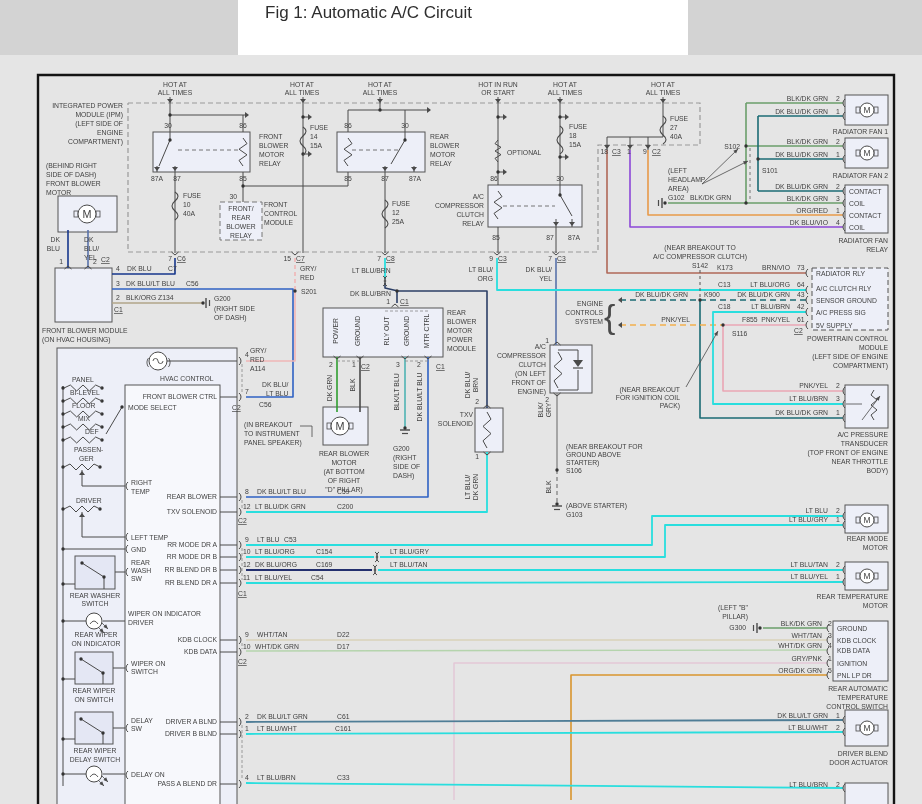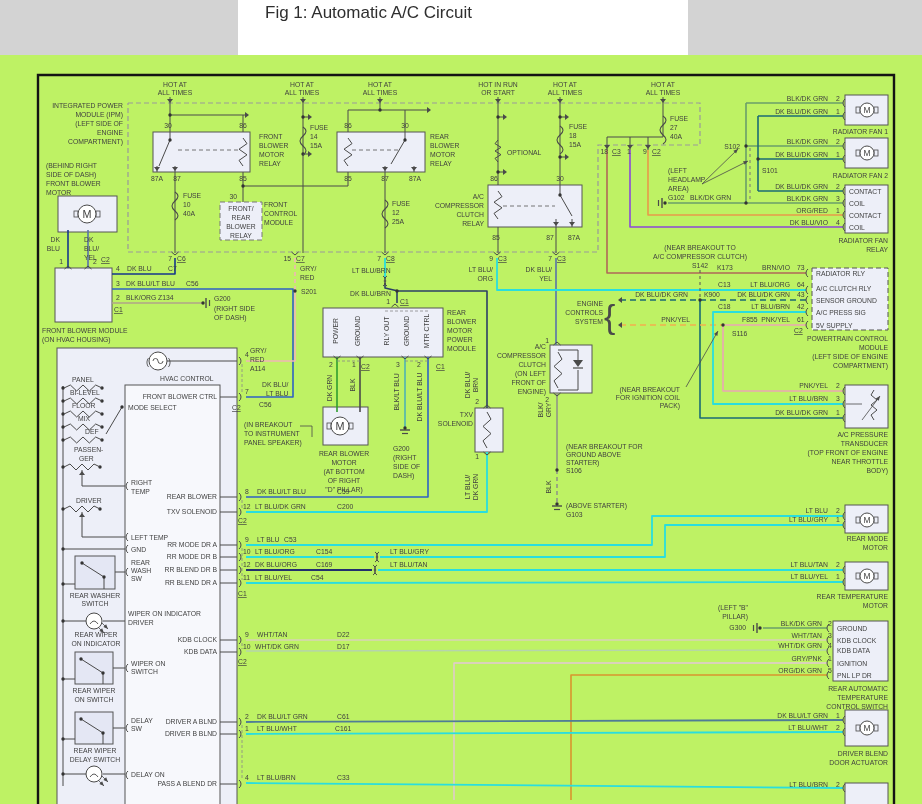--- a/index.html
+++ b/index.html
@@ -1,16 +1,16 @@
 <!DOCTYPE html>
 <html><head>
 <meta charset="utf-8">
 <style>
   html,body{margin:0;padding:0;background:#fff;}
-  #stage{position:relative;width:922px;height:804px;font-family:"Liberation Sans",sans-serif;overflow:hidden;background:#bef264;}
+  #stage{position:relative;width:922px;height:804px;font-family:"Liberation Sans",sans-serif;overflow:hidden;background:#e5e5e5;}
   #hdrband{position:absolute;left:0;top:0;width:922px;height:55px;background:#d3d3d3;}
   #hdrwhite{position:absolute;left:238px;top:0;width:450px;height:55px;background:#ffffff;}
   #title{position:absolute;left:265px;top:3px;font-size:17px;color:#2e2e2e;font-weight:400;}
   svg{position:absolute;left:0;top:0;}
   text{font-family:"Liberation Sans",sans-serif;}
 </style>
 </head>
 <body>
 
 <div id="stage">

